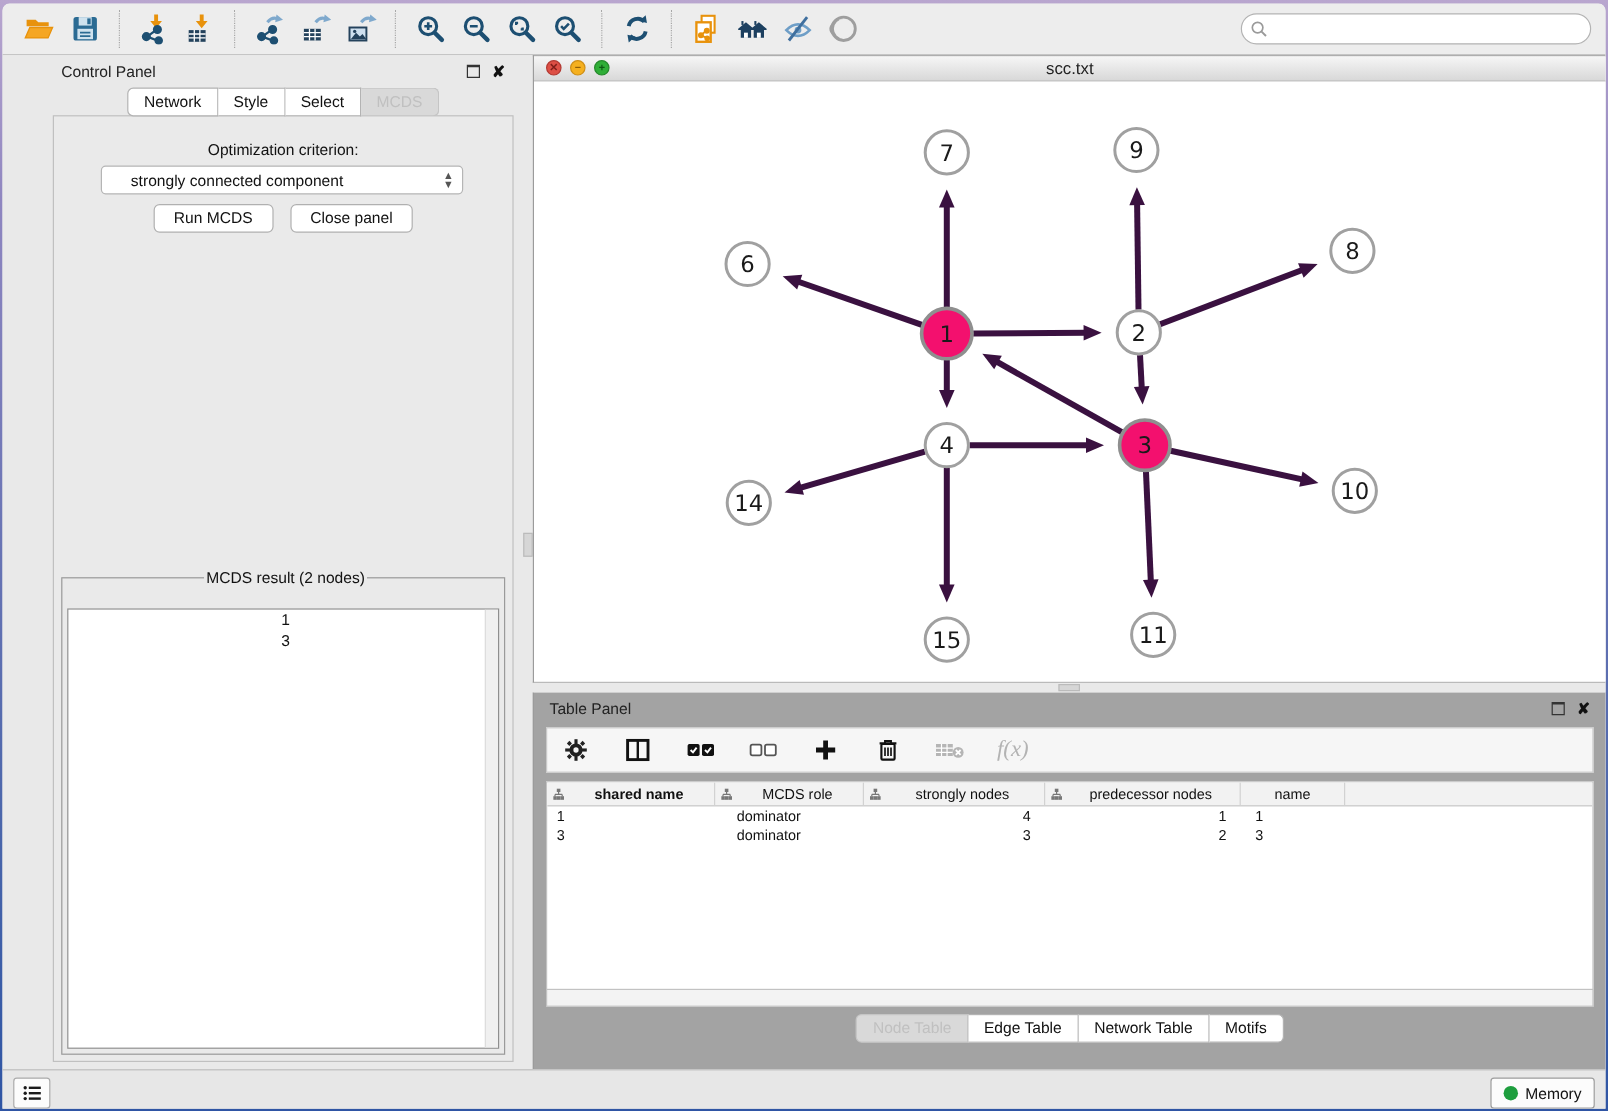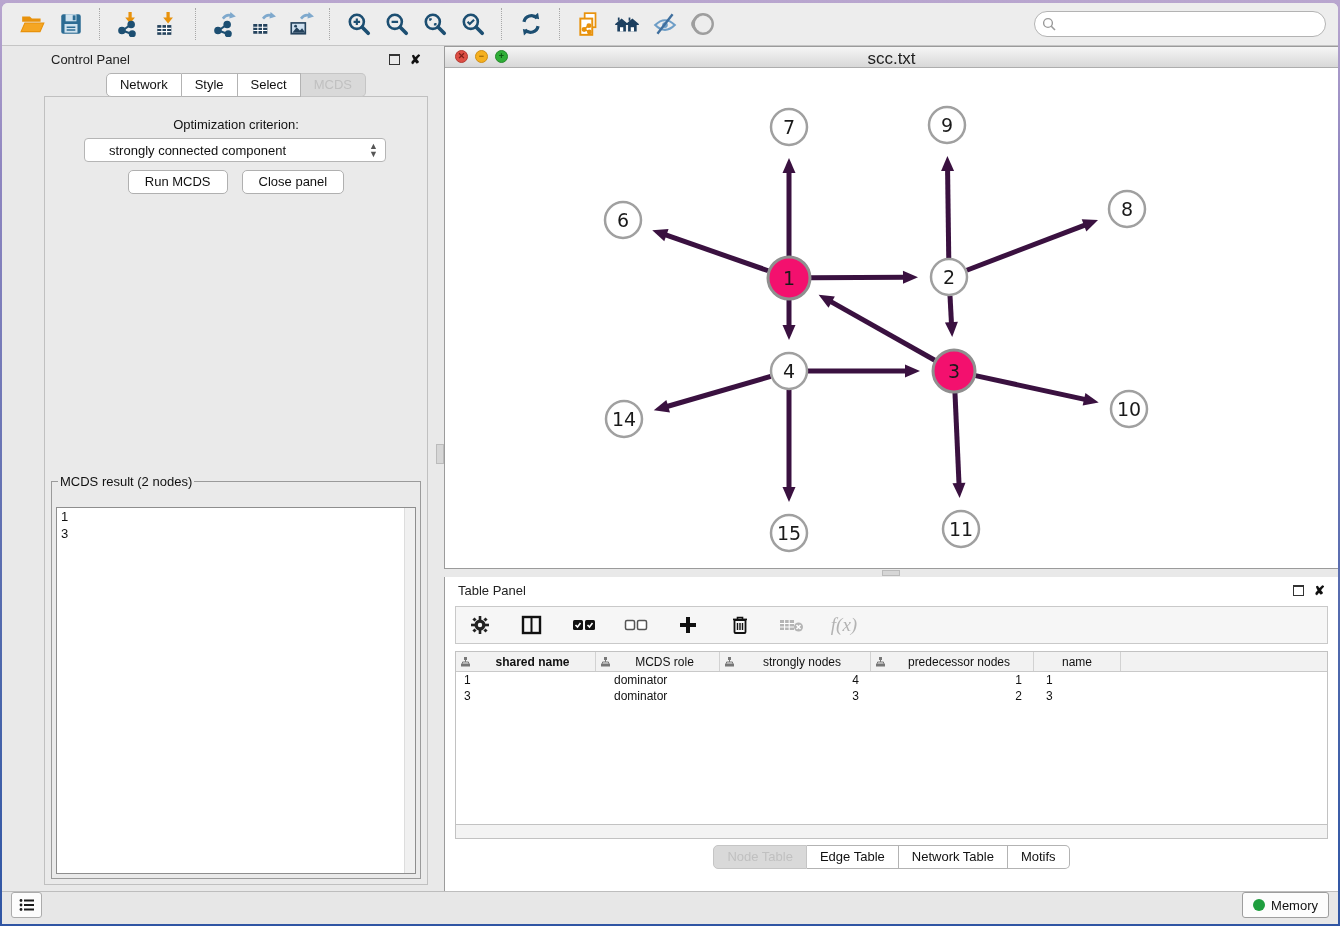--- a/index.html
+++ b/index.html
@@ -37,57 +37,57 @@
   .seg .tab:first-child{border-left:1px solid #b3b3b3;border-radius:5px 0 0 5px;}
   .seg .tab:last-child{border-radius:0 5px 5px 0;}
   .seg .tab.active{background:#d9d9d9;color:#c0c0c0;border-color:#c5c5c5;}
   .cp-body{margin:-1px 6px 6px;border:1px solid #c0c0c0;background:#eaeaea;flex:1;position:relative;}
   .opt-label{position:absolute;top:20px;left:0;right:0;text-align:center;font-size:13px;color:#111;}
   .dropdown{position:absolute;top:41px;left:39px;right:41px;height:24px;background:#fff;border:1px solid #b5b5b5;border-radius:4px;
     display:flex;align-items:center;padding:0 22px 0 24px;font-size:13px;color:#111;box-sizing:border-box;}
   .dd-arrows{position:absolute;right:7px;top:3px;font-size:9px;line-height:8px;color:#555;text-align:center;}
   .btnrow{position:absolute;top:73px;left:0;right:0;display:flex;justify-content:center;gap:14px;}
   .pushbtn{background:#fff;border:1px solid #b0b0b0;border-radius:5px;padding:3px 16px 4px;font-size:13px;color:#111;}
-  fieldset.resultbox{position:absolute;left:6px;right:6px;top:377px;bottom:5px;border:1px solid #9a9a9a;margin:0;padding:4px;background:#eaeaea;}
+  fieldset.resultbox{position:absolute;left:6px;right:6px;top:377px;bottom:5px;border:1px solid #9a9a9a;margin:0;padding:4px;background:#eaeaea;text-align:center;}
   fieldset.resultbox legend{font-size:13px;color:#111;padding:0 2px;margin-left:2px;}
   .result-inner{position:absolute;left:4px;right:4px;top:18px;bottom:4px;background:#fff;border:1px solid #8e8e8e;overflow:hidden;}
   .result-line{font-size:13px;line-height:17px;padding-left:4px;color:#111;}
   .result-scroll{position:absolute;right:0;top:0;bottom:0;width:10px;background:#f0f0f0;border-left:1px solid #ddd;}
   
   .v-split{width:10px;flex:none;position:relative;}
   .v-split .handle{position:absolute;left:2px;top:398px;width:6px;height:18px;background:#d6d6d6;border:1px solid #bbb;}
   
   .rightcol{flex:1;display:flex;flex-direction:column;min-width:0;}
   .netwin{height:521px;flex:none;display:flex;flex-direction:column;border:1px solid #9b9b9b;border-right:none;background:#fff;}
   .net-titlebar{height:20px;background:linear-gradient(#f6f6f6,#d8d8d8);border-bottom:1px solid #adadad;position:relative;flex:none;}
   .net-tl{position:absolute;left:10px;top:3px;display:flex;gap:7px;}
   .mini{width:13px;height:13px;border-radius:50%;display:flex;align-items:center;justify-content:center;
     font-size:9px;font-weight:bold;line-height:1;box-sizing:border-box;}
   .mini.red{background:#dd4f45;border:1px solid #b33a33;color:#7e1d18;}
   .mini.yel{background:#f5b01f;border:1px solid #cf8f17;color:#8f5d05;}
   .mini.grn{background:#2fae37;border:1px solid #26892c;color:#0d5a13;}
-  .net-title{position:absolute;left:0;right:0;top:2px;text-align:center;font-size:17px;color:#222;}
+  .net-title{position:absolute;left:0;right:0;top:2px;text-align:center;font-size:14px;color:#222;}
   .canvas{flex:1;position:relative;background:#fff;}
   .h-split{height:8px;flex:none;position:relative;background:#e9e9e9;}
   .h-split .handle{position:absolute;top:1px;left:50%;margin-left:-9px;width:18px;height:6px;background:#d6d6d6;border:1px solid #bbb;box-sizing:border-box;}
   
-  .tpanel{flex:1;display:flex;flex-direction:column;background:#ffffff;border-left:1px solid #9b9b9b;min-height:0;}
+  .tpanel{flex:1;display:flex;flex-direction:column;background:#a3a3a3;border-left:1px solid #9b9b9b;min-height:0;}
   .tp-toolbar{margin:2px 10px 0;height:36px;background:#f6f6f6;border:1px solid #c9c9c9;display:flex;align-items:center;gap:24px;padding:0 10px;flex:none;}
   .ttbtn{width:28px;height:28px;display:flex;align-items:center;justify-content:center;}
   .tp-table{margin:7px 10px 0;height:172px;background:#fff;border:1px solid #c2c2c2;flex:none;overflow:hidden;position:relative;}
   .thead{display:flex;height:19px;background:#f2f2f2;border-bottom:1px solid #c9c9c9;}
   .th{display:flex;align-items:center;border-right:1px solid #d2d2d2;font-size:12px;color:#111;box-sizing:border-box;position:relative;}
   .th .lbl{flex:1;text-align:center;padding:0 4px;white-space:nowrap;overflow:hidden;}
   .th .treeico{margin-left:5px;flex:none;}
   .trow{display:flex;height:16px;font-size:12px;color:#111;}
   .td{box-sizing:border-box;white-space:nowrap;overflow:hidden;line-height:16px;}
   .tp-scroll{margin:0 10px;height:13px;background:#f3f3f3;border:1px solid #c2c2c2;border-top:none;flex:none;}
   .tp-tabs{display:flex;justify-content:center;margin-top:6px;flex:none;}
   
-  .statusbar{height:32px;background:#e7e7e7;border-top:1px solid #bdbdbd;display:flex;align-items:flex-start;
+  .statusbar{height:32px;background:#e7e7e7;border-top:1px solid #bdbdbd;display:flex;align-items:flex-end;
     padding:0 9px;justify-content:space-between;flex:none;}
   .sq-btn{width:29px;height:24px;background:#fcfcfc;border:1px solid #ababab;border-radius:3px;display:flex;align-items:center;justify-content:center;}
   .mem-btn{height:24px;background:#fcfcfc;border:1px solid #9d9d9d;border-radius:3px;display:flex;align-items:center;gap:6px;padding:0 10px;font-size:13px;color:#111;}
   .mem-dot{width:12px;height:12px;border-radius:50%;background:#1e9e3e;display:inline-block;}
 </style>
 </head>
 <body>
 
 <div class="window">
 

